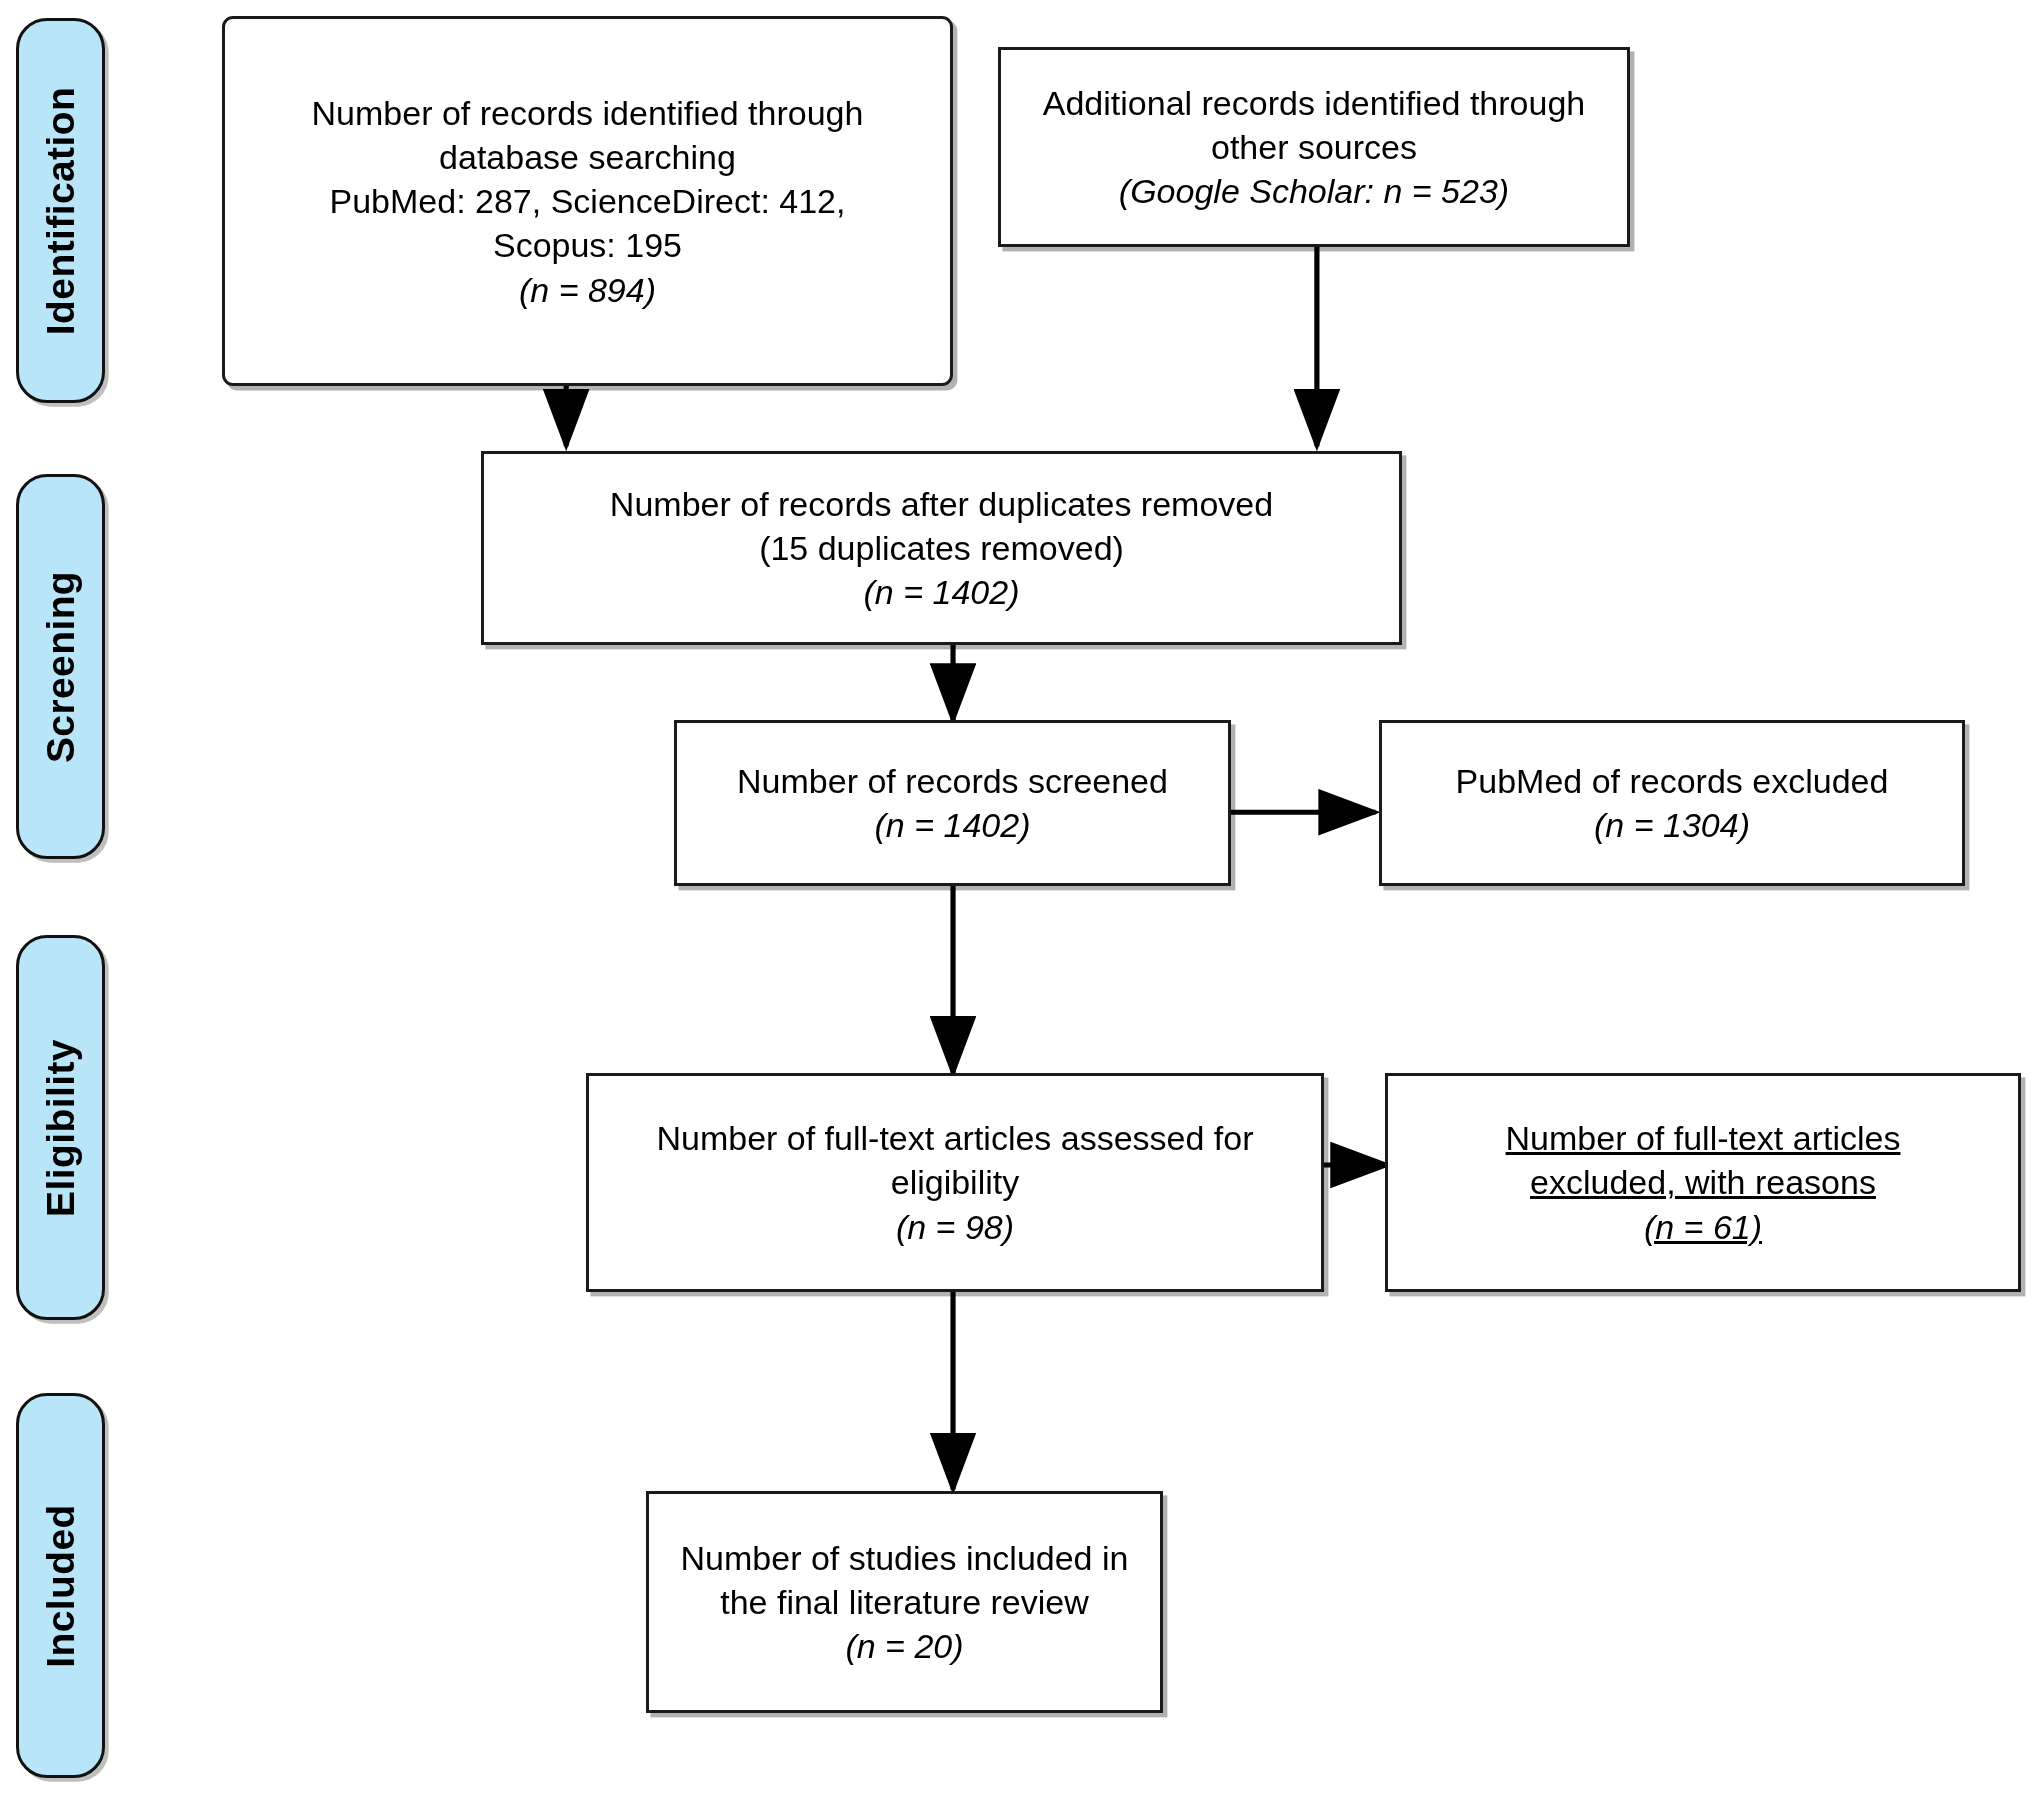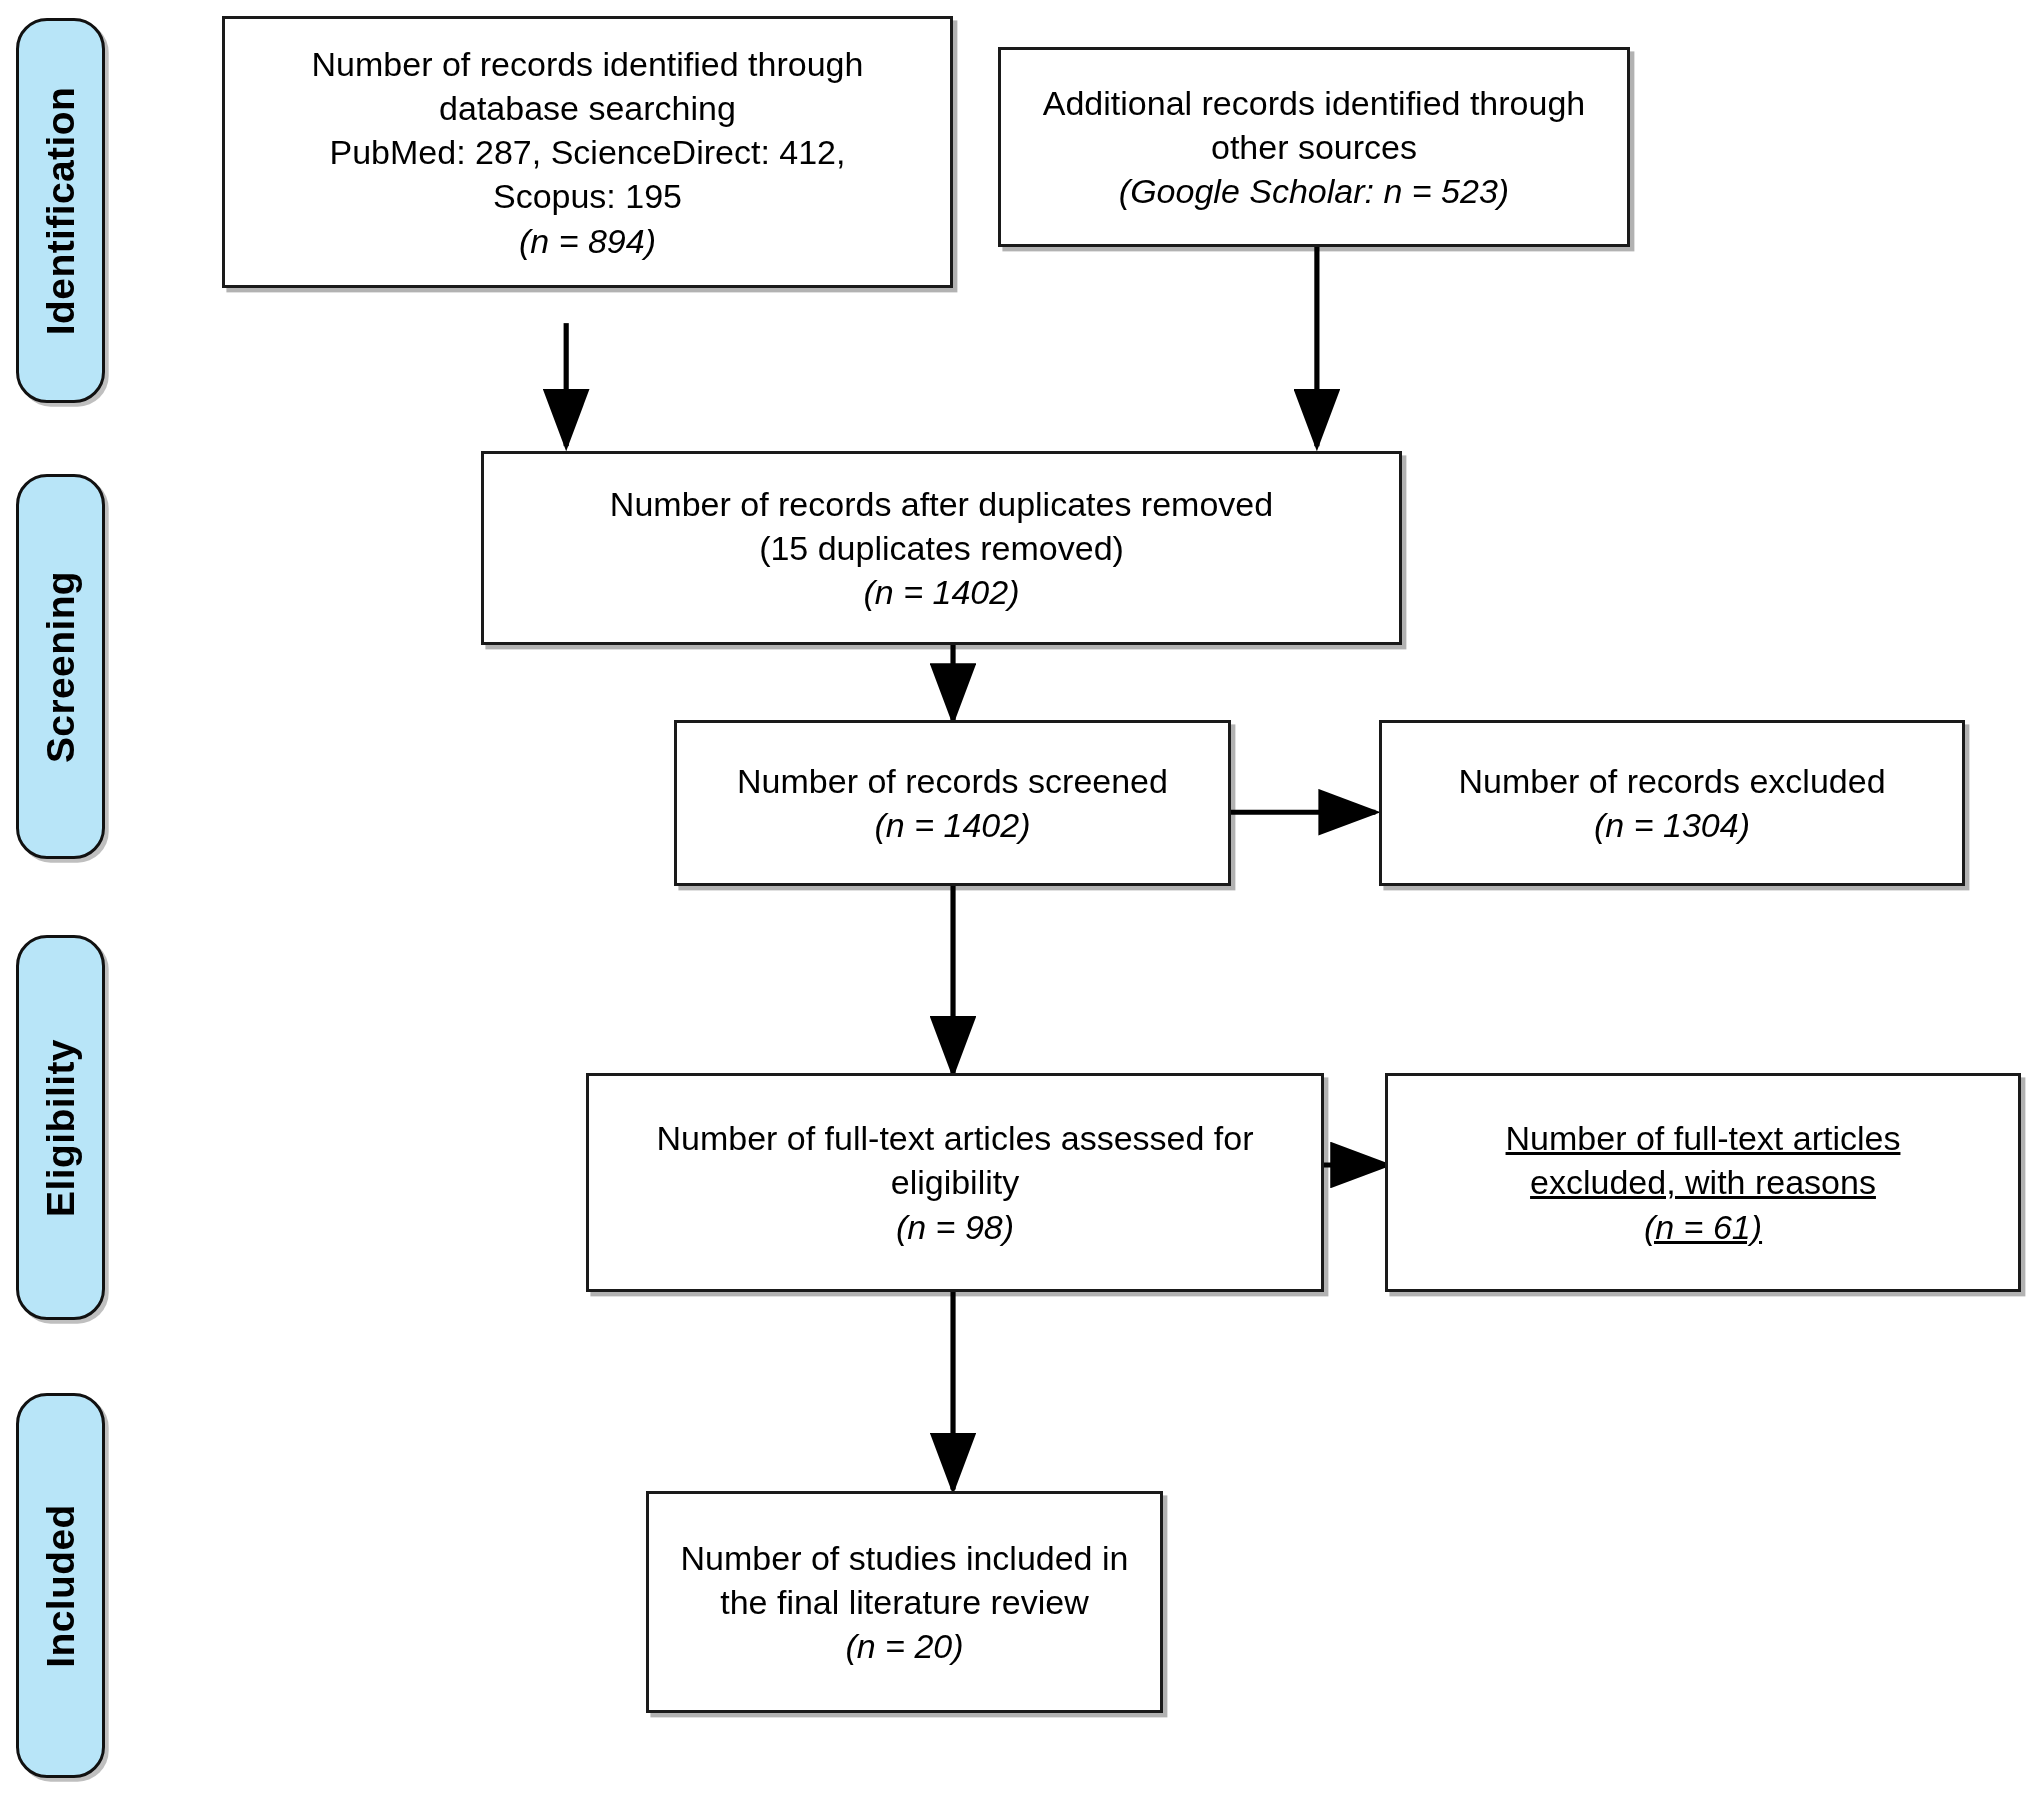--- a/index.html
+++ b/index.html
@@ -103,21 +103,21 @@
   </div>
 
   <div class="stage-pill" style="left:16.3px; top:935px; width:89px; height:385px;">
     <span class="stage-text">Eligibility</span>
   </div>
 
   <div class="stage-pill" style="left:16.3px; top:1393px; width:89px; height:385px;">
     <span class="stage-text">Included</span>
   </div>
 
-  <div class="flow-box" style="left:222px; top:16.3px; width:731px; height:272px;">
+  <div class="flow-box" style="left:222px; top:16.3px; width:731px; height:370px;border-radius:11px;">
     <div class="box-text">
       <div>Number of records identified through</div>
       <div>database searching</div>
       <div>PubMed: 287, ScienceDirect: 412,</div>
       <div>Scopus: 195</div>
       <div class="ital">(n = 894)</div>
     </div>
   </div>
 
   <div class="flow-box" style="left:998px; top:47px; width:632px; height:200px;">
@@ -138,21 +138,21 @@
 
   <div class="flow-box" style="left:674px; top:720px; width:557px; height:166px;">
     <div class="box-text">
       <div>Number of records screened</div>
       <div class="ital">(n = 1402)</div>
     </div>
   </div>
 
   <div class="flow-box" style="left:1379px; top:720px; width:586px; height:166px;">
     <div class="box-text">
-      <div>Number of records excluded</div>
+      <div>PubMed of records excluded</div>
       <div class="ital">(n = 1304)</div>
     </div>
   </div>
 
   <div class="flow-box" style="left:586px; top:1073px; width:738px; height:219px;">
     <div class="box-text">
       <div>Number of full-text articles assessed for</div>
       <div>eligibility</div>
       <div class="ital">(n = 98)</div>
     </div>

